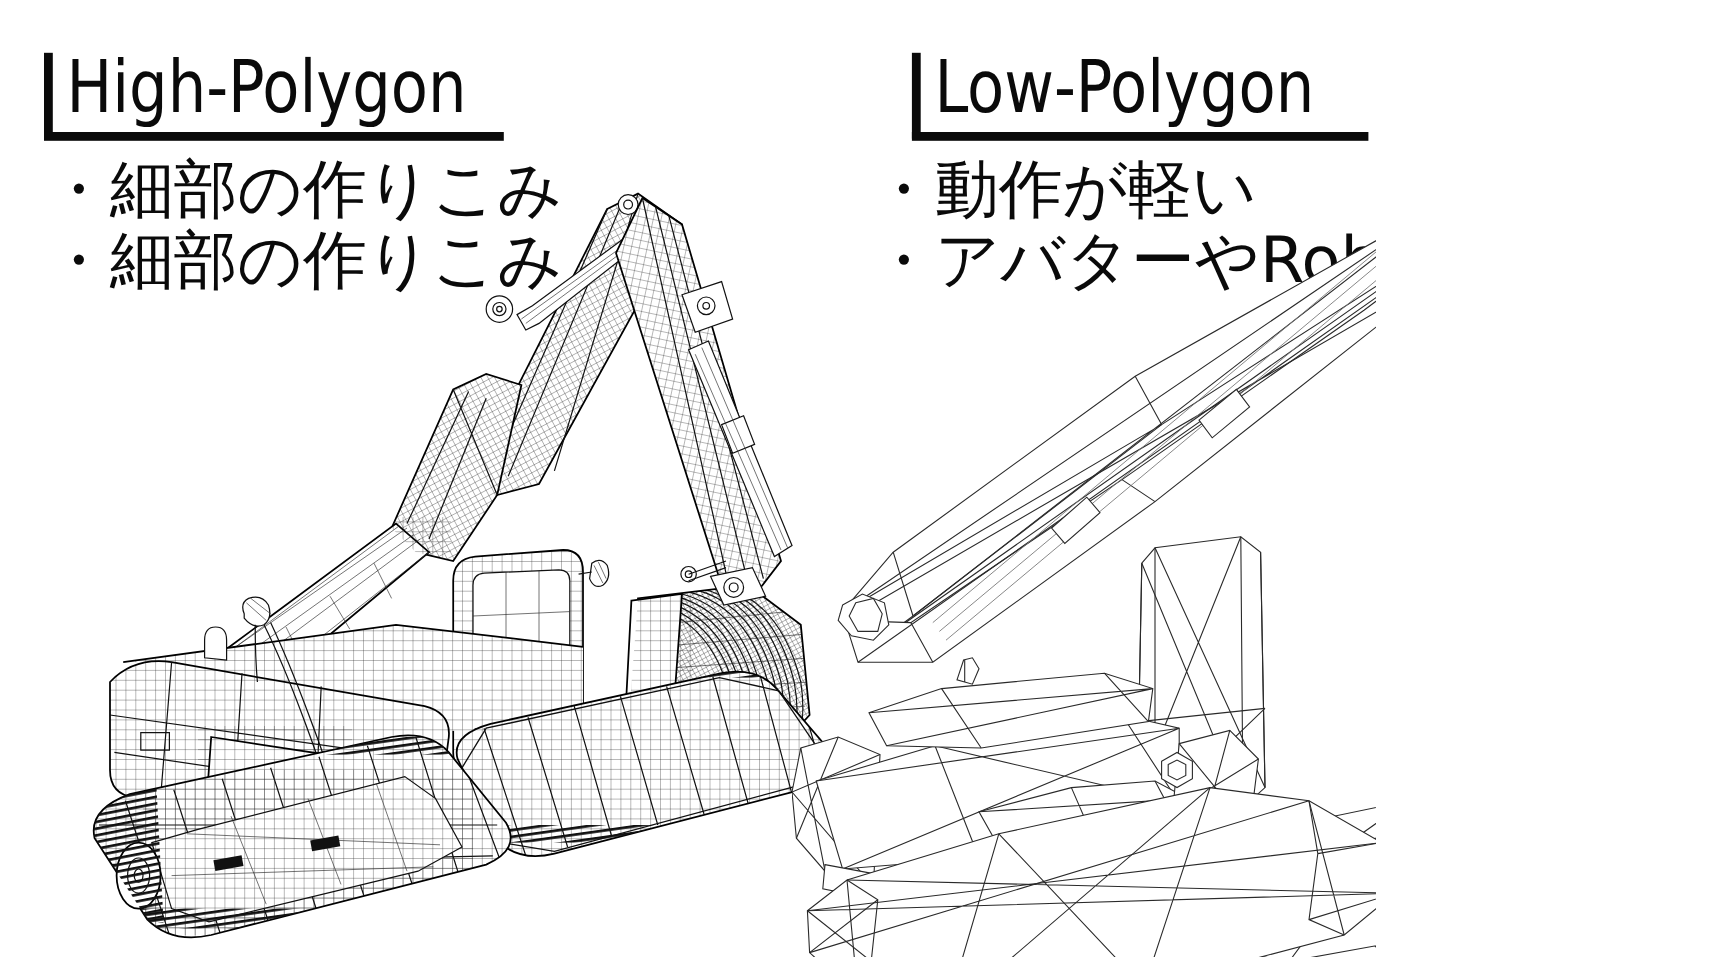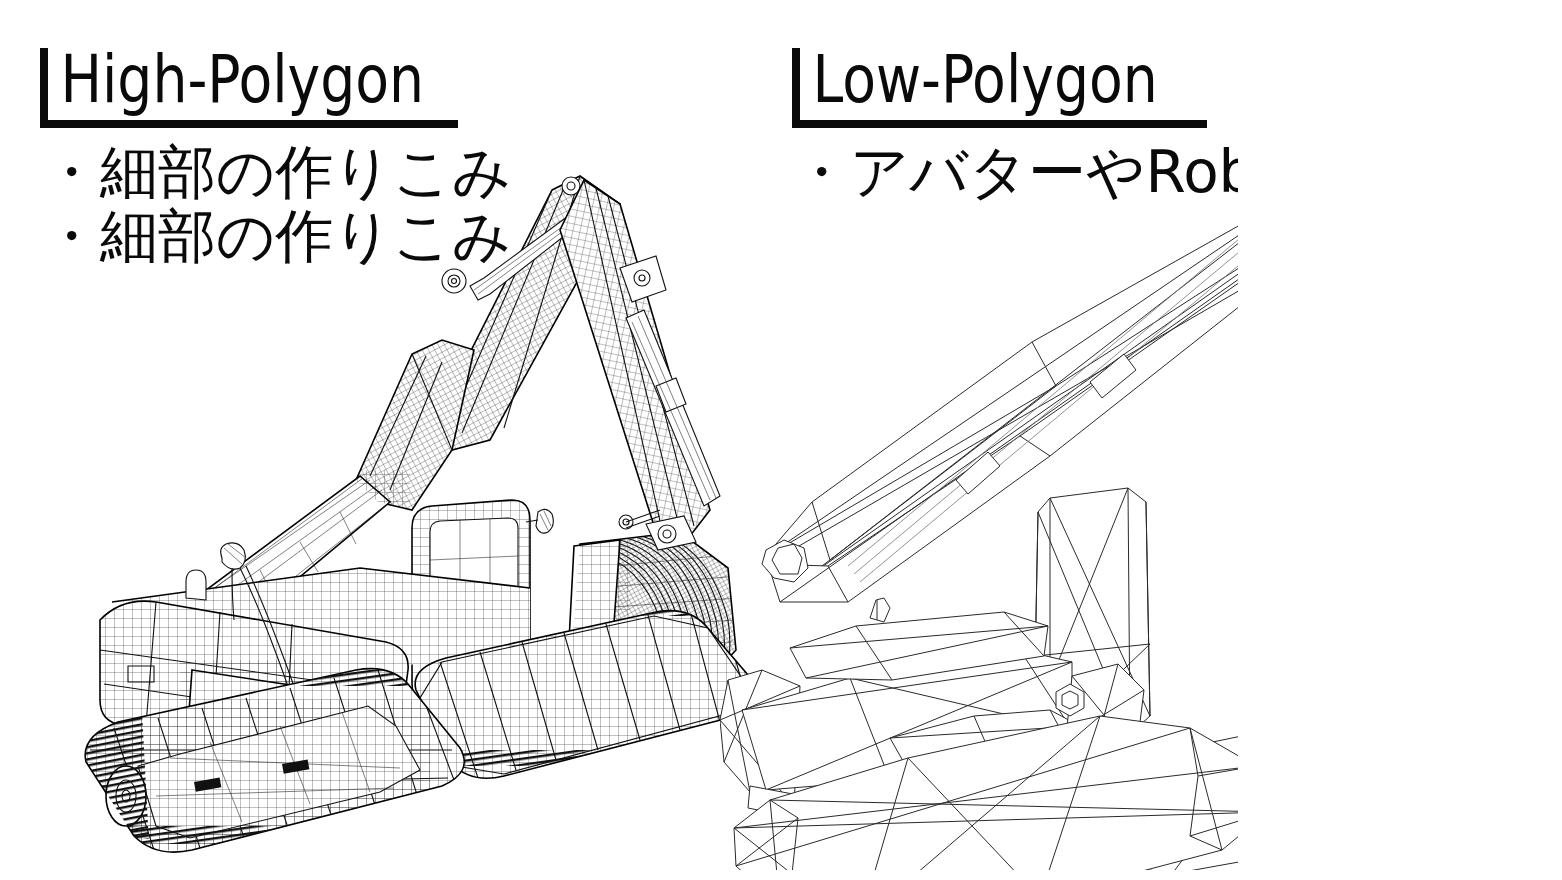--- a/index.html
+++ b/index.html
@@ -4,26 +4,26 @@
 <title>High-Polygon vs Low-Polygon</title>
 <style>
   html,body{margin:0;padding:0;background:#ffffff;}
   body{
     width:1562px;height:880px;
     font-family:"Liberation Sans","DejaVu Sans",sans-serif;
     color:#000;
     overflow:hidden;
     position:relative;
   }
-  .slide{position:relative;width:1238px;height:880px;background:#ffffff;overflow:hidden;}
+  .slide{position:relative;width:1238px;height:880px;background:#ffffff;overflow:hidden;padding-left:13px;}
 
   
   .headwrap{position:absolute;}
   .headwrap.left{left:40px;top:38px;}
-  .headwrap.right{left:792px;top:38px;}
+  .headwrap.right{left:829px;top:38px;}
 
   .bracket{
     position:relative;
     display:block;
   }
   .bracket .vbar{
     position:absolute;left:0;top:10px;width:8px;height:78px;background:#0a0a0a;
   }
   .bracket .hbar{
     position:absolute;left:0;top:82px;height:8px;background:#0a0a0a;
@@ -95,20 +95,21 @@
 
   <div class="headwrap right">
     <div class="bracket">
       <span class="vbar"></span>
       <span class="hbar"></span>
       <h1 class="heading">Low-Polygon</h1>
     </div>
   </div>
 
   <ul class="bullets right">
+    <li>・動作が軽い</li>
     <li>・アバターやRoblox等</li>
   </ul>
 
   <div class="art hi">
     <svg viewBox="0 0 740 720" preserveAspectRatio="xMidYMid meet">
       <defs>
 
         <pattern id="meshA" width="9" height="9" patternUnits="userSpaceOnUse">
           <path d="M0 0 L9 0 M0 0 L0 9" class="wf-thin"></path>
         </pattern>

